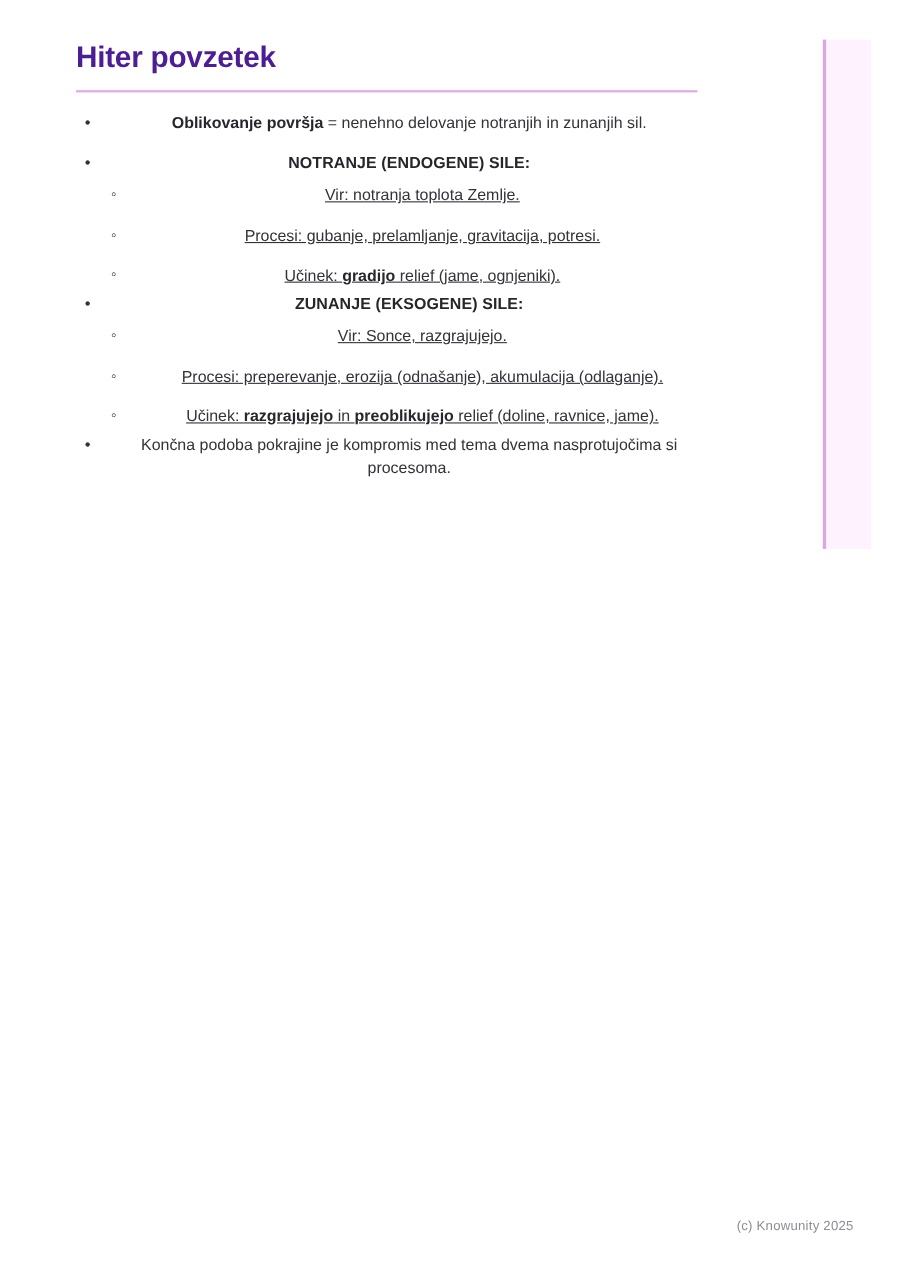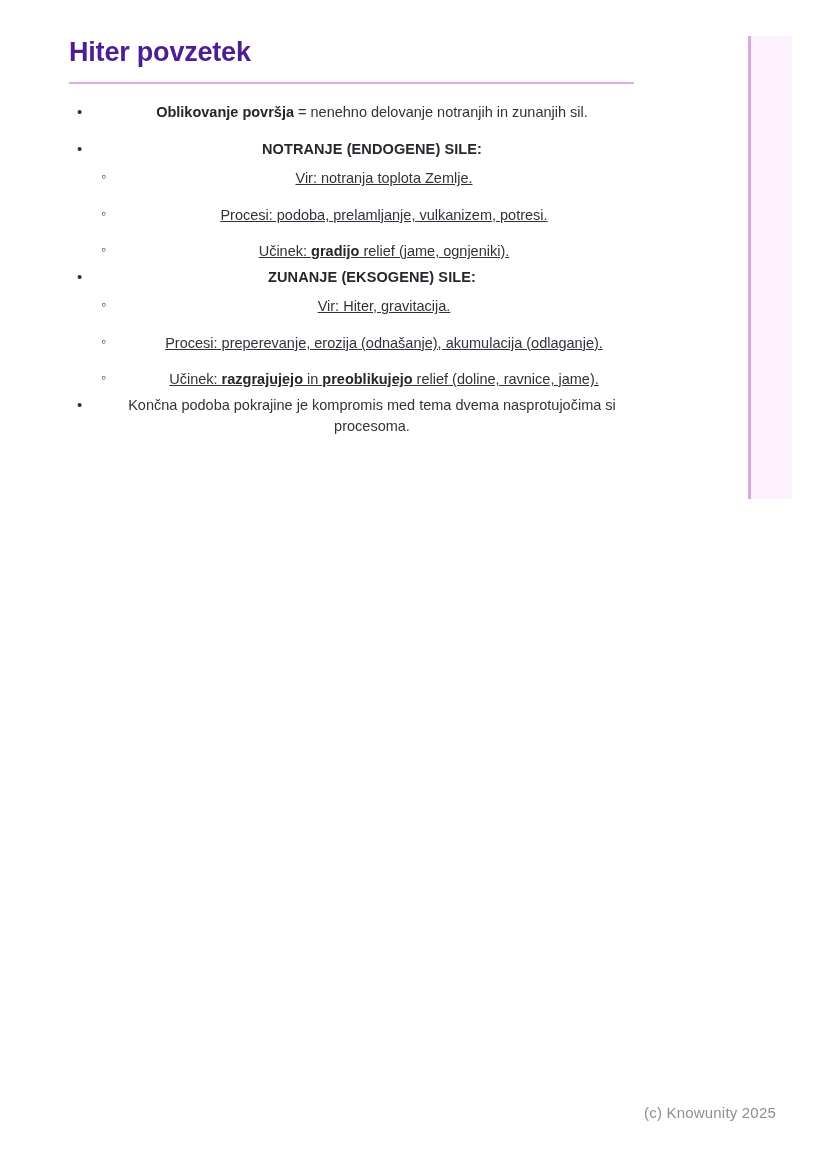--- a/index.html
+++ b/index.html
@@ -109,21 +109,21 @@
 
   .strong { font-weight: bold; color: #26262c; }
   .heading-item { font-weight: bold; color: #26262c; letter-spacing: 0.1px; }
 
   .no-gap { margin-bottom: 6px !important; }
 
   .footer {
     position: absolute;
     right: 52px;
     bottom: 50px;
-    font-size: 15px;
+    font-size: 12px;
     color: #8d8d96;
     letter-spacing: 0.2px;
   }
 </style>
 </head>
 <body>
 
 <div class="page">
 
   <div class="side-band"></div>
@@ -136,31 +136,31 @@
     <ul class="level1">
 
       <li class="bullet">
         <span class="strong">Oblikovanje površja</span><span> = nenehno delovanje notranjih in zunanjih sil.</span>
       </li>
 
       <li class="bullet no-gap">
         <span class="heading-item">NOTRANJE (ENDOGENE) SILE:</span>
         <ul class="level2">
           <li class="subbullet">Vir: notranja toplota Zemlje.</li>
-          <li class="subbullet">Procesi: podoba, prelamljanje, vulkanizem, potresi.</li>
+          <li class="subbullet">Procesi: gubanje, prelamljanje, gravitacija, potresi.</li>
           <li class="subbullet">
             <span>Učinek: </span><span class="strong">gradijo</span><span> relief (jame, ognjeniki).</span>
           </li>
         </ul>
       </li>
 
       <li class="bullet no-gap">
         <span class="heading-item">ZUNANJE (EKSOGENE) SILE:</span>
         <ul class="level2">
-          <li class="subbullet">Vir: Hiter, gravitacija.</li>
+          <li class="subbullet">Vir: Sonce, razgrajujejo.</li>
           <li class="subbullet">Procesi: preperevanje, erozija (odnašanje), akumulacija (odlaganje).</li>
           <li class="subbullet">
             <span>Učinek: </span><span class="strong">razgrajujejo</span><span> in </span><span class="strong">preoblikujejo</span><span> relief (doline, ravnice, jame).</span>
           </li>
         </ul>
       </li>
 
       <li class="bullet">Končna podoba pokrajine je kompromis med tema dvema nasprotujočima si procesoma.</li>
 
     </ul>

